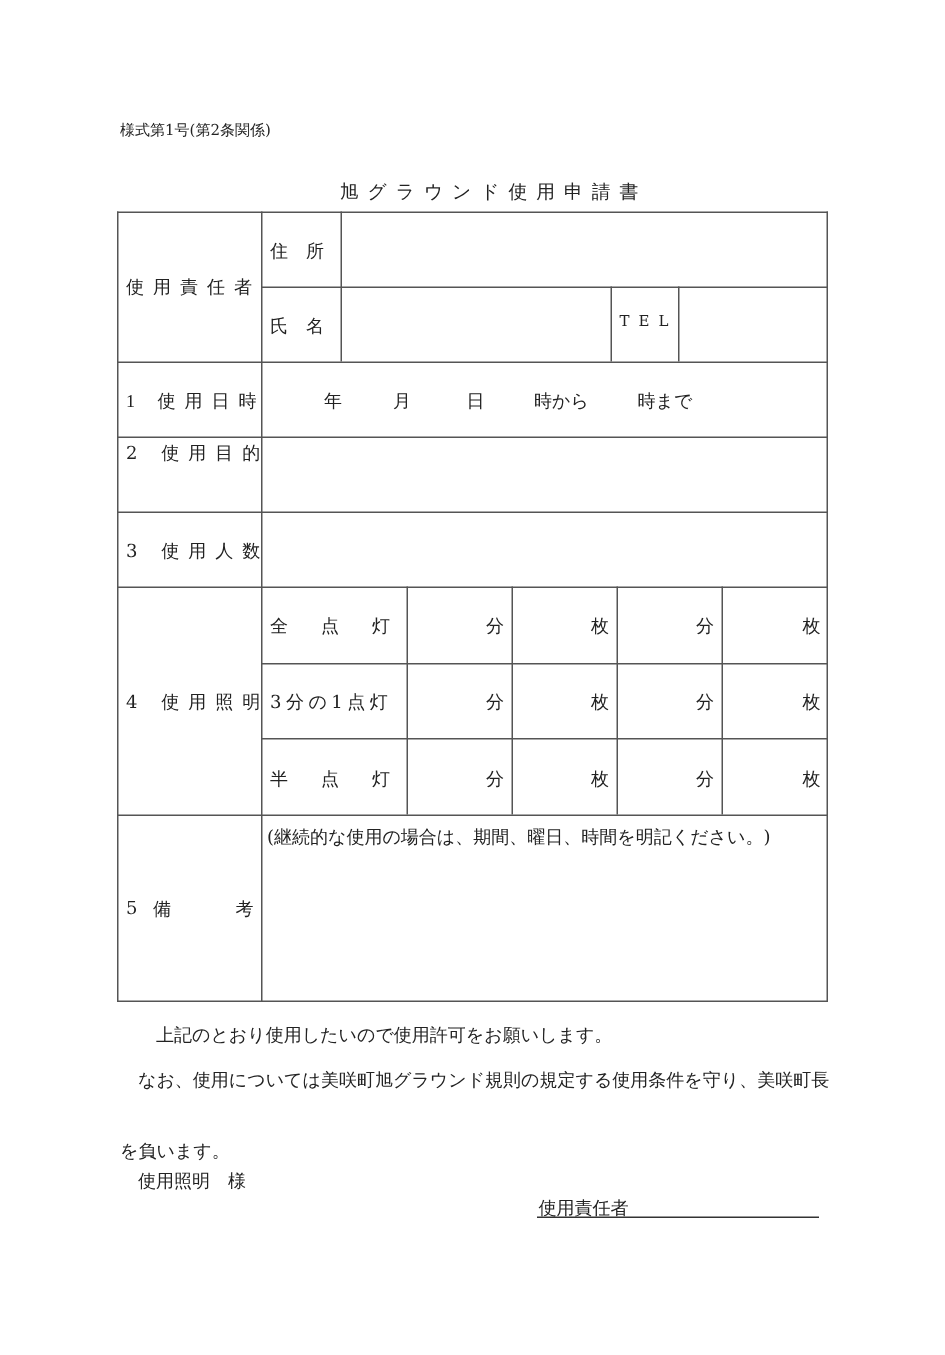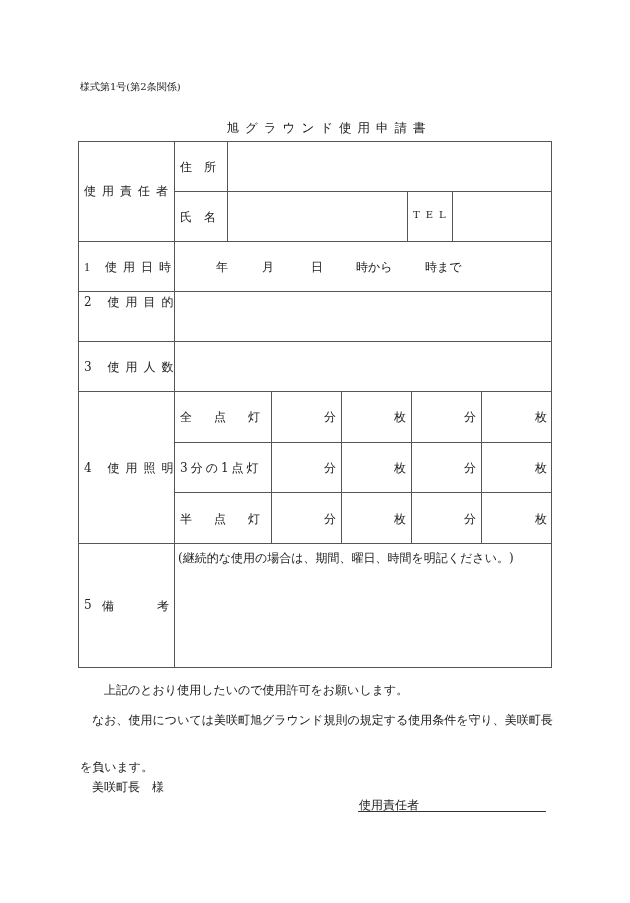--- a/index.html
+++ b/index.html
@@ -92,15 +92,15 @@
 <div class="cell-text" style="left:535px;top:511px;">枚</div>
 
 <div class="cell-text" style="left:84px;top:598px;">5</div>
 <div class="cell-text" style="left:102px;top:598px;">備</div>
 <div class="cell-text" style="left:157px;top:598px;">考</div>
 <div class="cell-text" style="left:178px;top:550px;">(継続的な使用の場合は、期間、曜日、時間を明記ください。)</div>
 
 <div class="abs para" style="left:104px;top:682px;">上記のとおり使用したいので使用許可をお願いします。</div>
 <div class="abs para" style="left:92px;top:712px;">なお、使用については美咲町旭グラウンド規則の規定する使用条件を守り、美咲町長</div>
 <div class="abs para" style="left:80px;top:738px;margin-top:21px;">を負います。</div>
-<div class="abs para" style="left:92px;top:779px;">美咲町長　様</div>
+<div class="abs para" style="left:92px;top:779px;">使用照明　様</div>
 <div class="abs para" style="left:359px;top:797px;">使用責任者</div>
 <div class="abs sig-underline"></div>
 
 </body></html>

